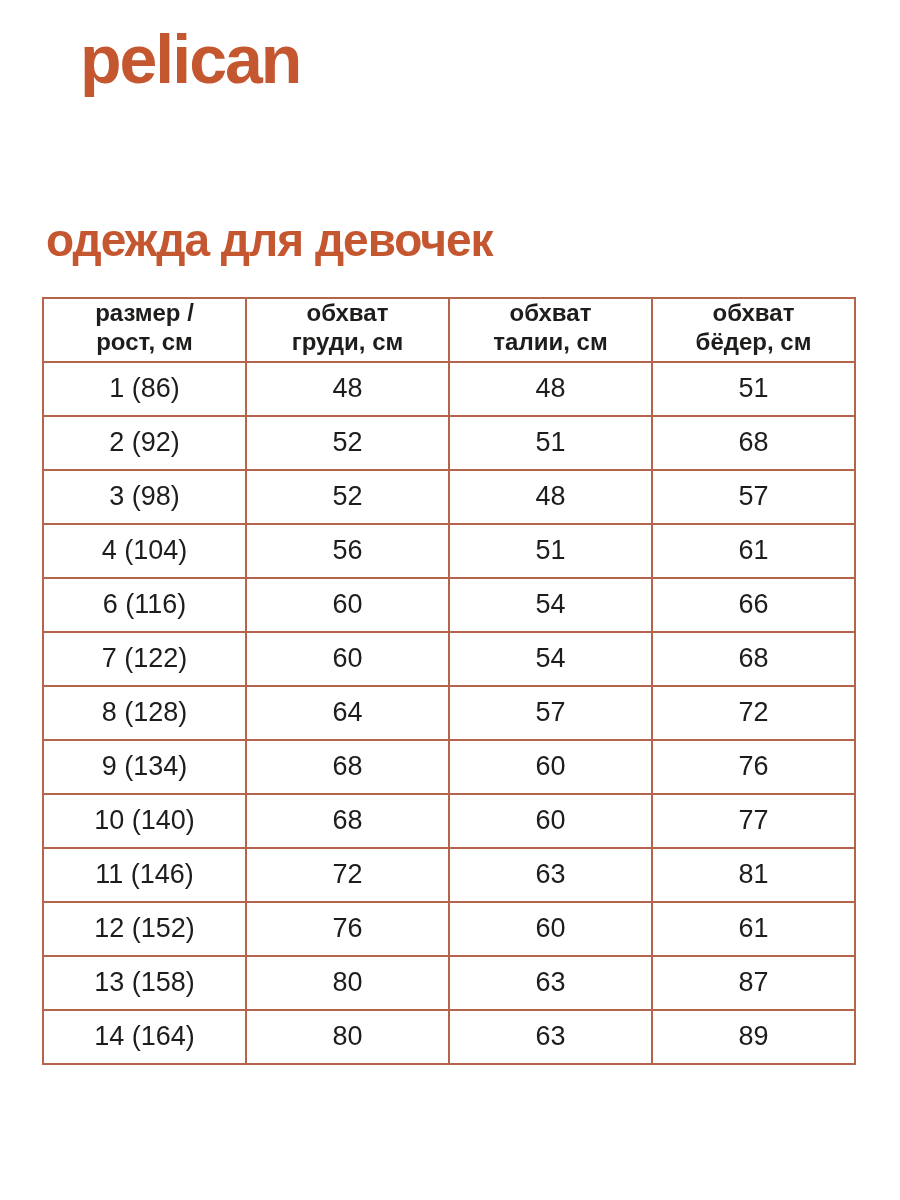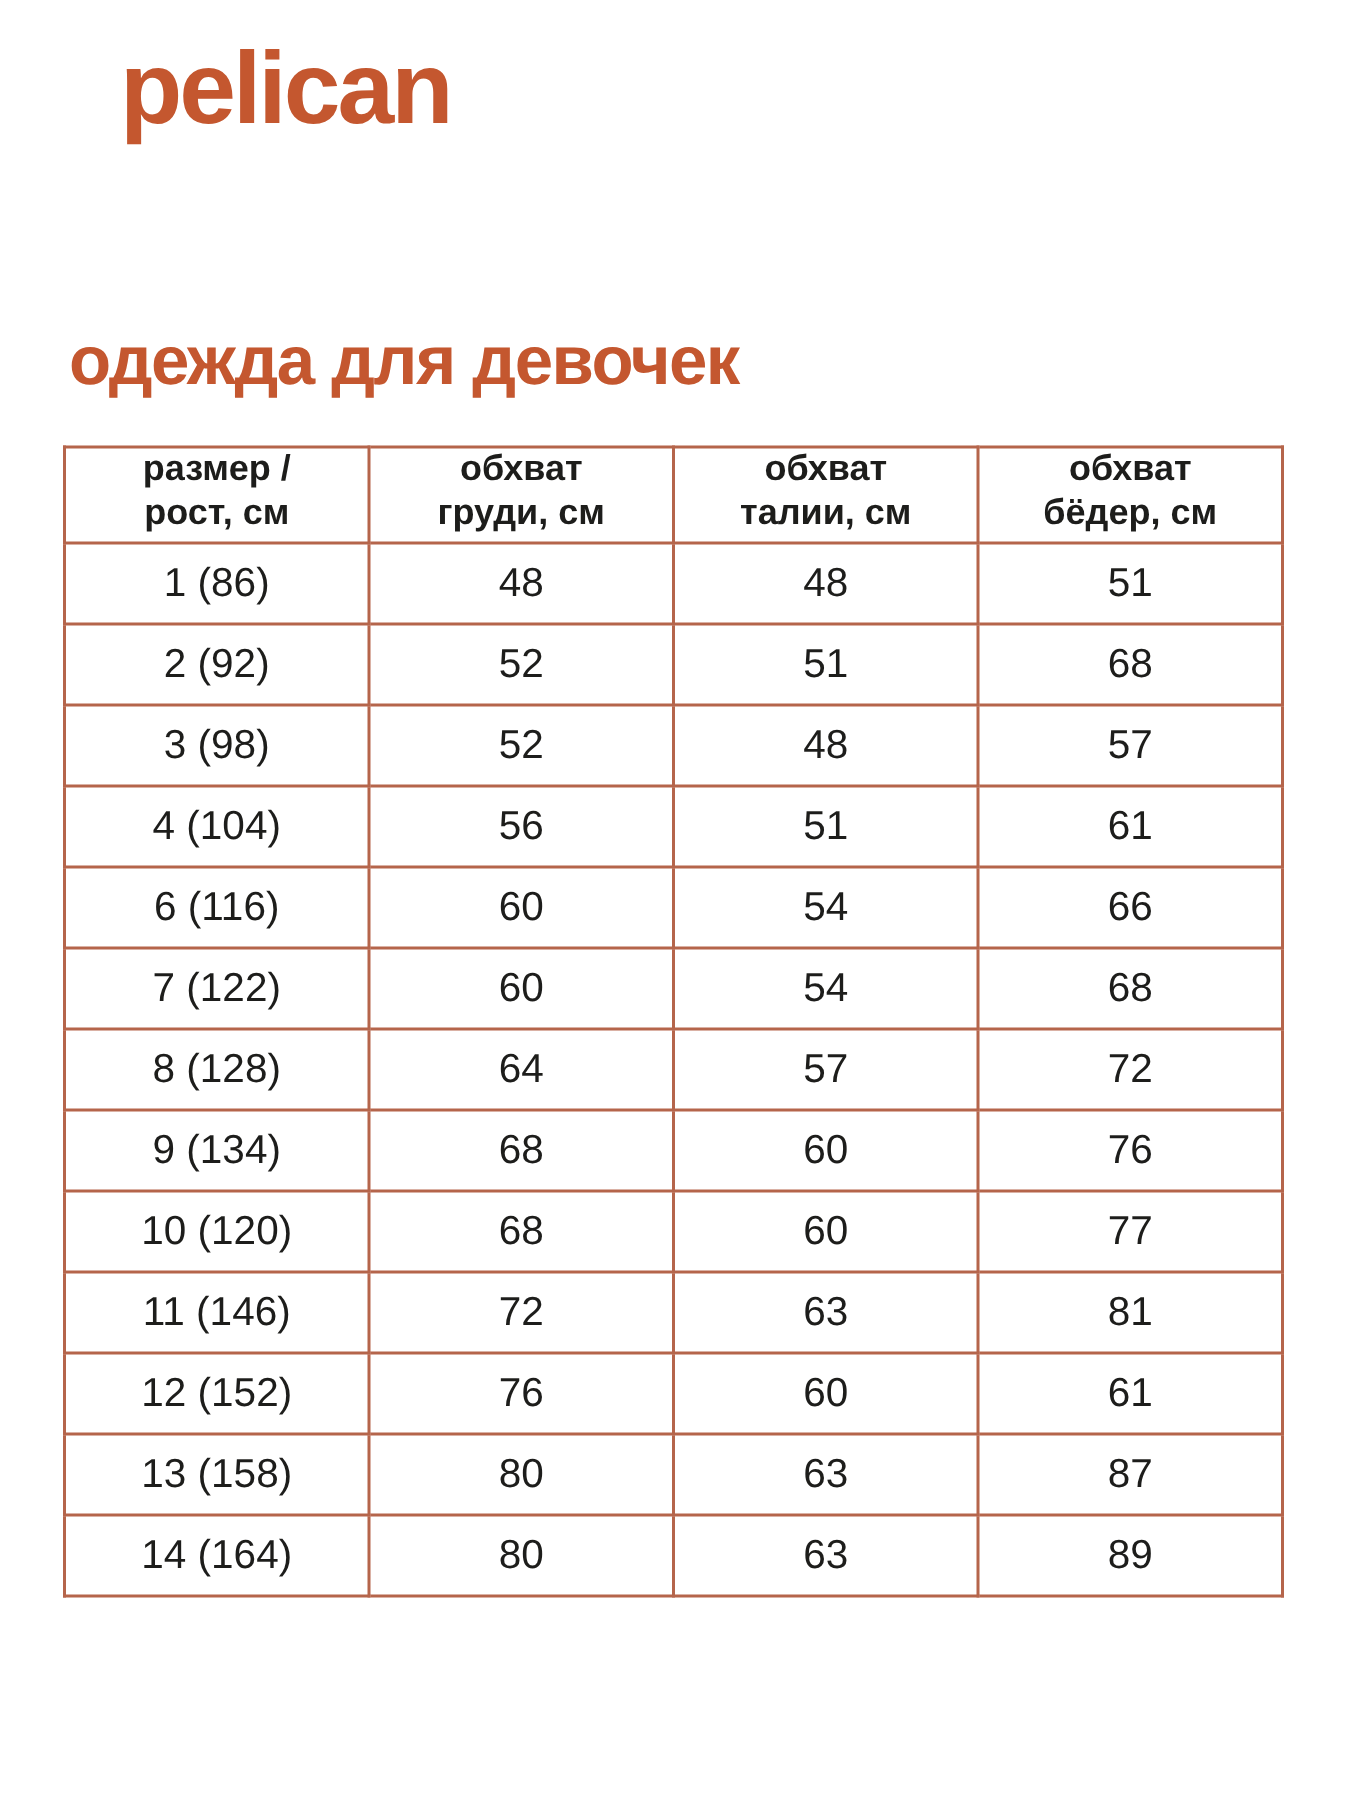--- a/index.html
+++ b/index.html
@@ -139,21 +139,21 @@
           <td>57</td>
           <td>72</td>
         </tr>
         <tr>
           <td>9 (134)</td>
           <td>68</td>
           <td>60</td>
           <td>76</td>
         </tr>
         <tr>
-          <td>10 (120)</td>
+          <td>10 (140)</td>
           <td>68</td>
           <td>60</td>
           <td>77</td>
         </tr>
         <tr>
           <td>11 (146)</td>
           <td>72</td>
           <td>63</td>
           <td>81</td>
         </tr>

